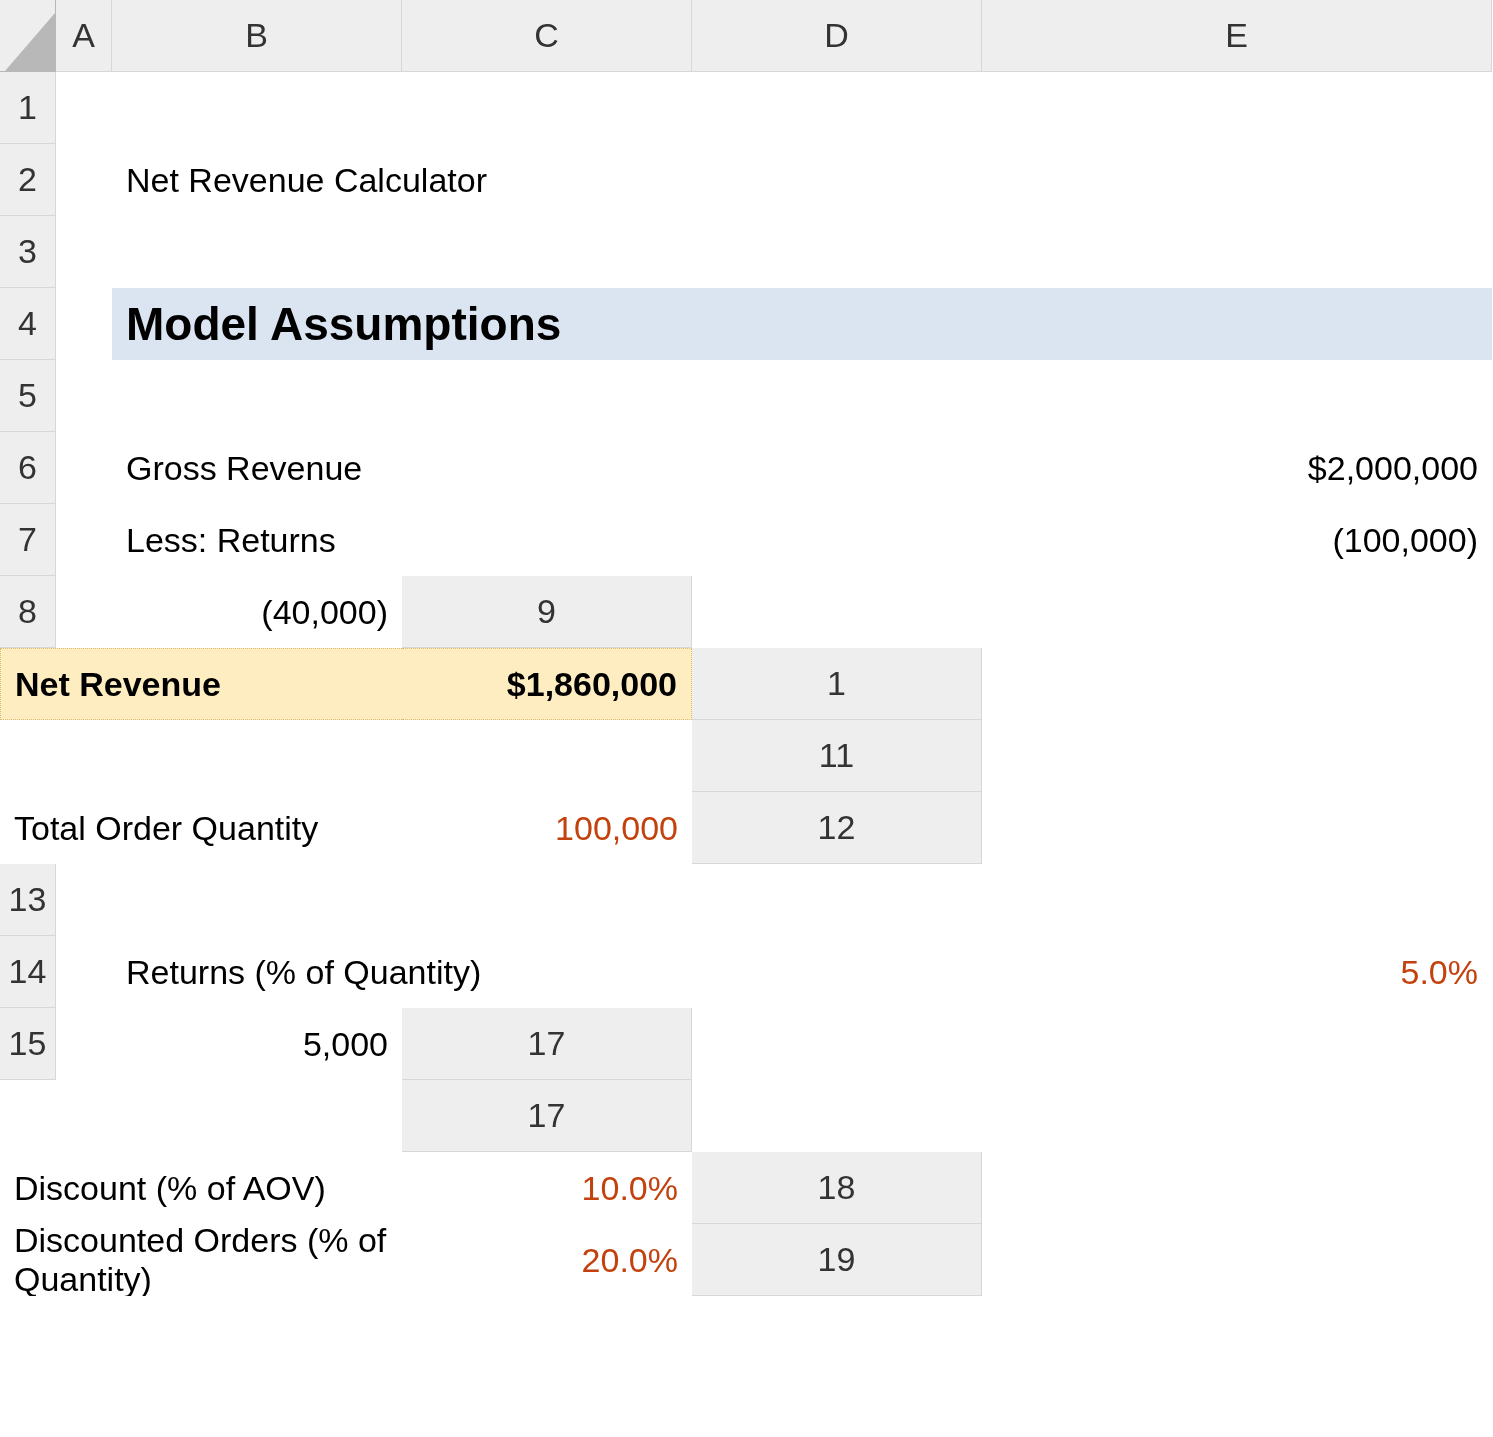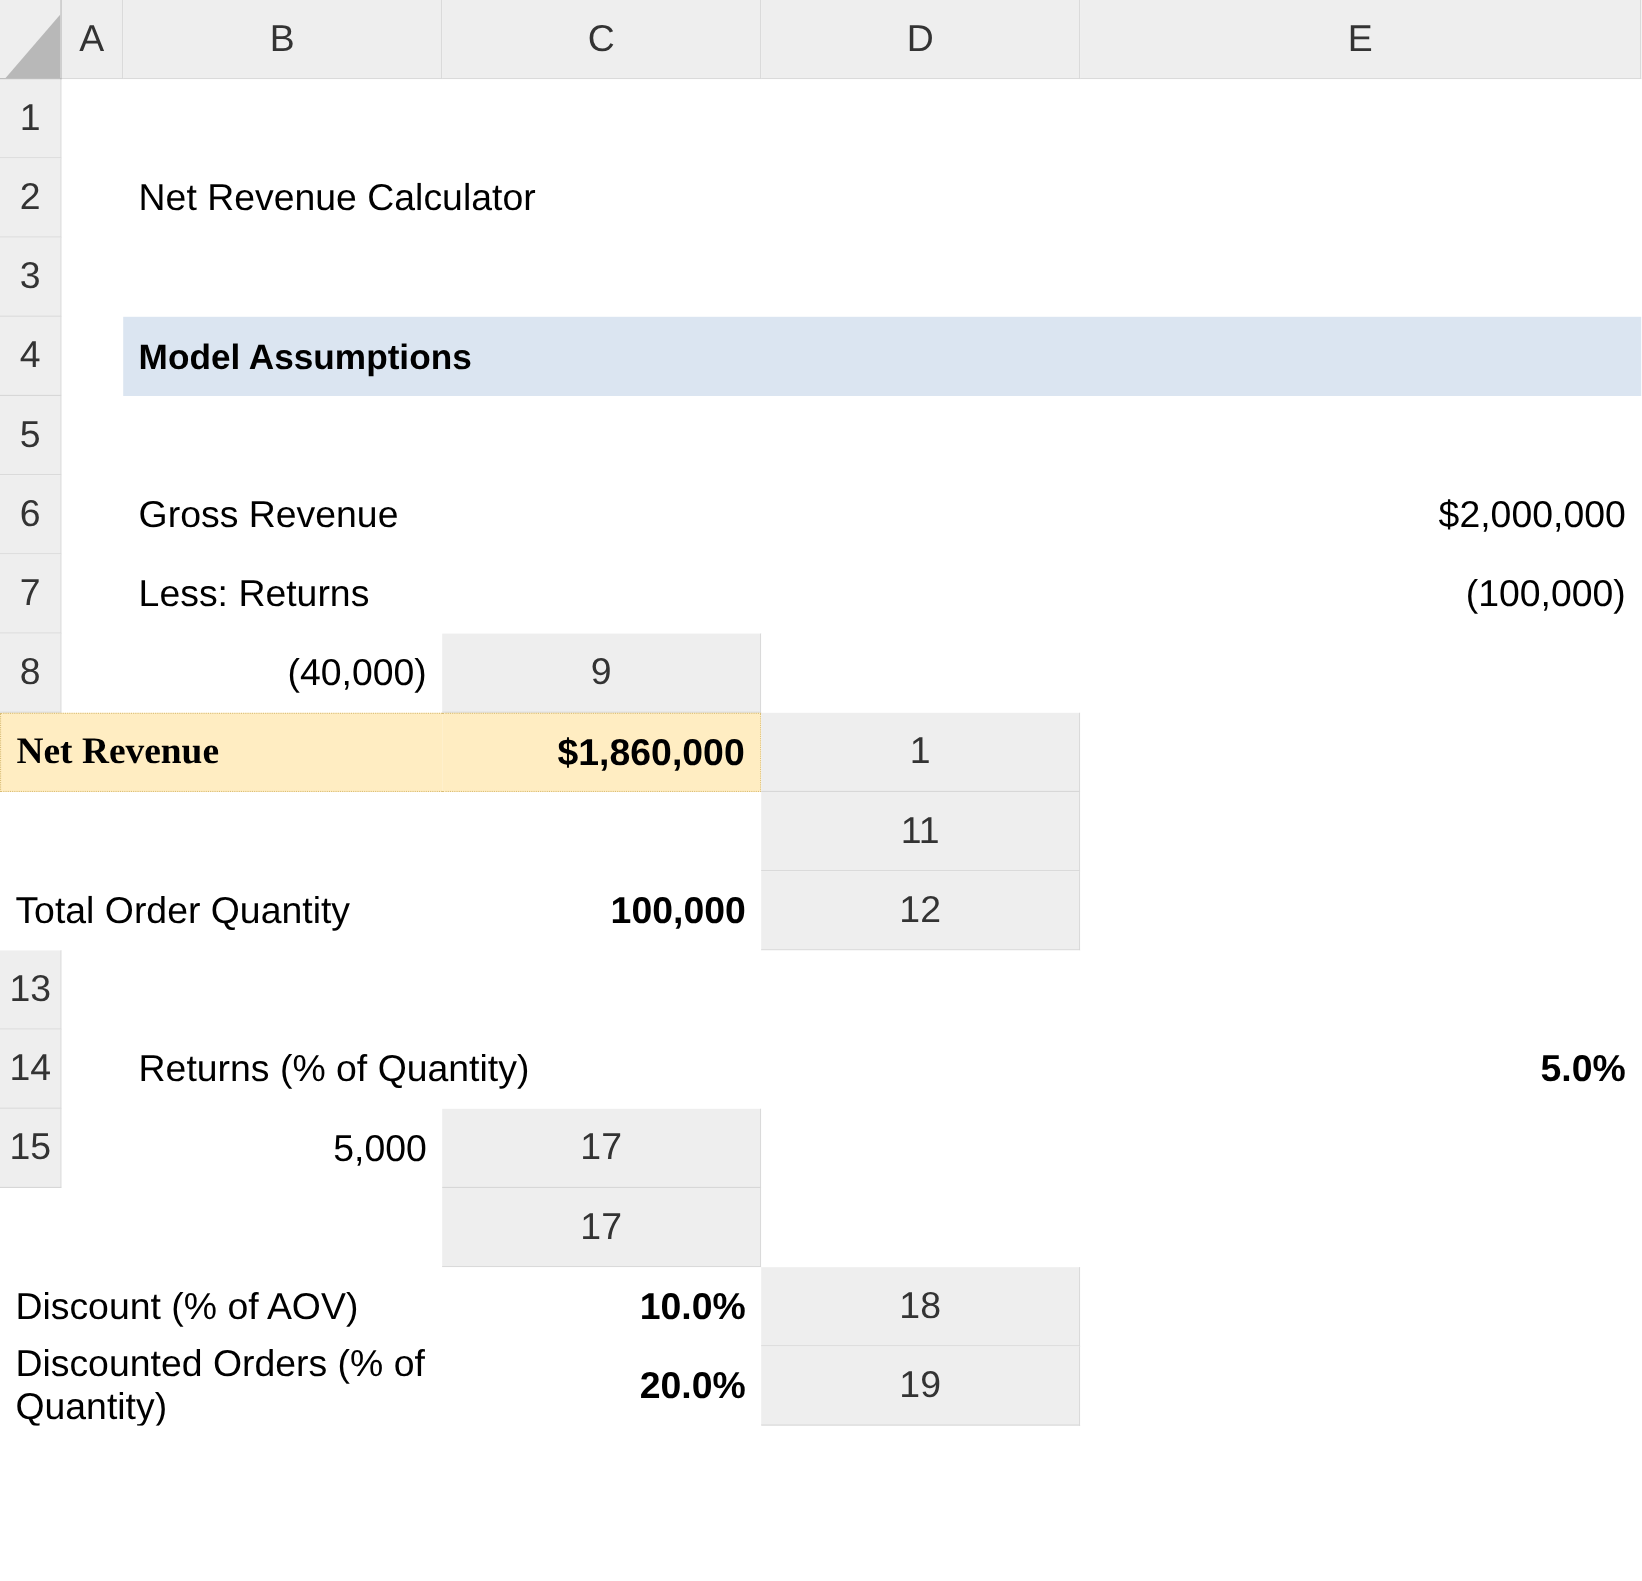--- a/index.html
+++ b/index.html
@@ -52,31 +52,31 @@
     .cell {
       display: flex;
       align-items: center;
       padding: 0 14px;
       color: #000;
       background: #fff;
     }
     .section-hdr {
       background: #dbe5f1;
       font-weight: 700;
-      font-size: 32px;
+      font-size: 46px;
     }
     .bold { font-weight: 700; }
     .right { justify-content: flex-end; text-align: right; }
-    .blue { color: #000000; font-weight: bold; }
+    .blue { color: #c2410c; }
     .highlight {
       background: #ffedc2;
       border-top: 1px dotted #d9bd77;
       border-bottom: 1px dotted #d9bd77;
     }
-    .highlight-first { border-left: 1px dotted #d9bd77; font-family: Liberation Serif, serif; }
+    .highlight-first { border-left: 1px dotted #d9bd77; }
     .highlight-last { border-right: 1px dotted #d9bd77; }
   </style>
 </head>
 <body>
 
 <div class="sheet">
 
   <div class="hdr-corner">
     <svg width="56" height="72" viewBox="0 0 56 72">
       <polygon points="56,14 56,72 6,72" fill="#b8b8b8"></polygon>

